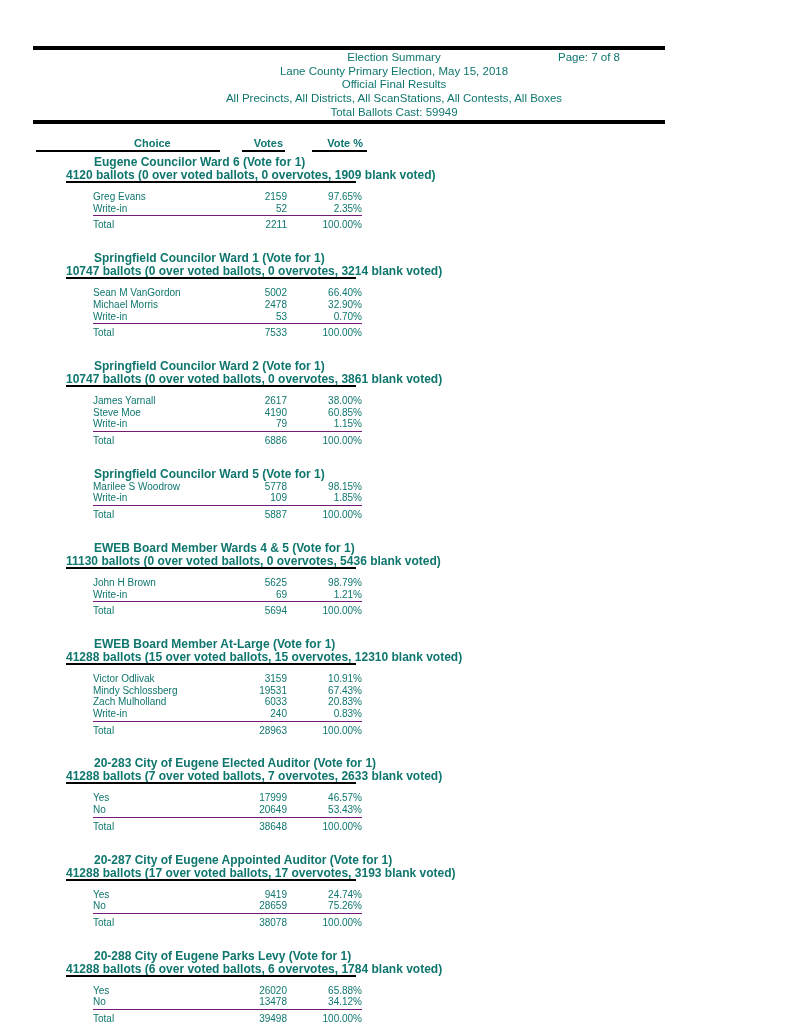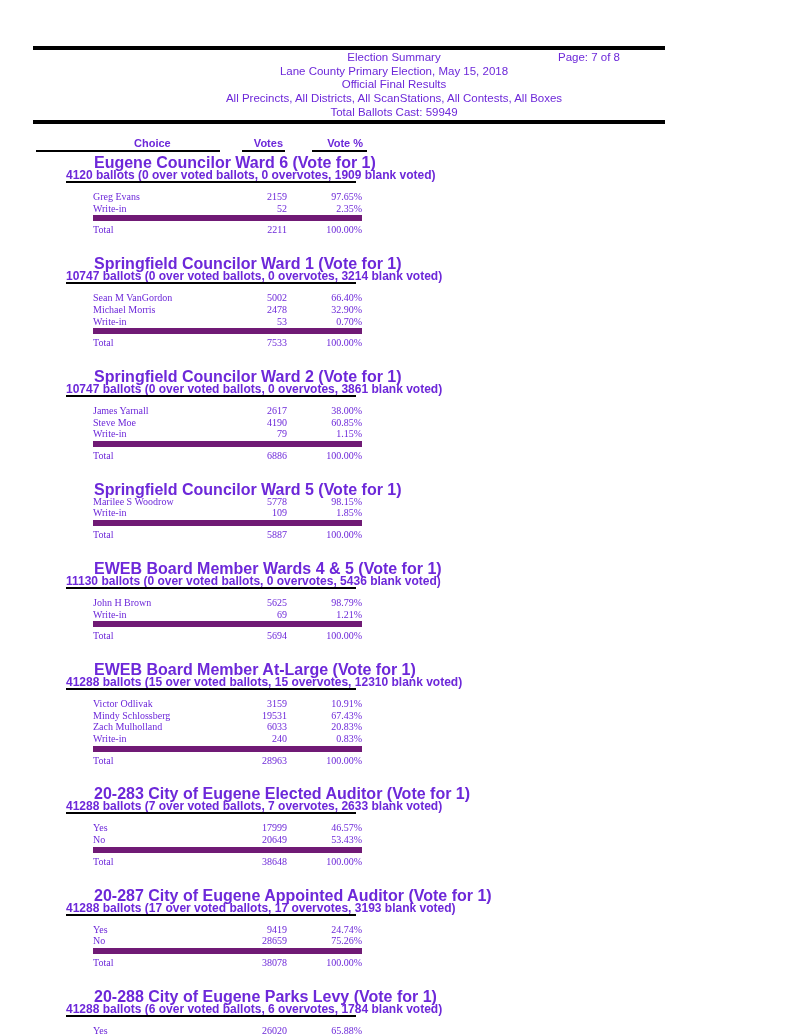--- a/index.html
+++ b/index.html
@@ -1,53 +1,53 @@
 <!DOCTYPE html>
 <html><head>
 <meta charset="utf-8">
 <style>
   html,body { margin:0; padding:0; background:#ffffff; }
   .page {
     position:relative; width:665px; height:1035px; background:#ffffff;
-    color:#6d28d9; font-family:"Liberation Sans","DejaVu Sans",sans-serif;
+    color:#0f766e; font-family:"Liberation Sans","DejaVu Sans",sans-serif;
     overflow:hidden;
   }
   .rule { position:absolute; left:33px; width:722px; height:4px; background:#000; }
   .rule-top { top:46px; }
   .rule-mid { top:120px; }
   .hdr {
     position:absolute; left:33px; top:51px; width:722px;
     text-align:center; font-size:11.5px; line-height:13.7px; white-space:nowrap;
   }
   .page-label { position:absolute; top:51px; right:45px; font-size:11.5px; }
   .colhead { position:absolute; top:137px; font-weight:bold; font-size:11px; line-height:12px; }
   .col-choice { left:92px;margin-left:42px; }
   .col-votes  { left:220px; width:63px; text-align:right; }
   .col-pct    { left:288px; width:75px; text-align:right; }
   .cl { position:absolute; top:150px; height:1.5px; background:#000; }
   .cl1 { left:36px;  width:184px; }
   .cl2 { left:242px; width:43px;  }
   .cl3 { left:312px; width:55px;  }
   .contests { position:absolute; left:66px; top:156px; width:710px; }
   .contest { margin-bottom:21px; }
-  .c-title { font-size:16px; font-weight:bold; line-height:13px; white-space:nowrap;padding-left:28px; }
+  .c-title { font-size:12px; font-weight:bold; line-height:13px; white-space:nowrap;padding-left:28px; }
   .c-ballots {
     font-size:12px; font-weight:bold; line-height:12px; margin-bottom:10px;
     position:relative; white-space:nowrap; width:max-content;
   }
   .c-ballots::after {
     content:""; position:absolute; left:0; bottom:-2px;
     width:290px; height:2px; background:#000;
   }
   .c-rows { margin-left:27px; width:269px; }
-  .vrow { display:flex; font-size:10px; line-height:11.7px;font-family:Liberation Serif, serif; }
+  .vrow { display:flex; font-size:10px; line-height:11.7px; }
   .vrow .cn { flex:1; white-space:nowrap; }
   .vrow .cv { width:85px; text-align:right; }
   .vrow .cp { width:75px; text-align:right; }
-  .vrow.last { border-bottom:6px solid #701a75; padding-bottom:1px; }
+  .vrow.last { border-bottom:1px solid #701a75; padding-bottom:1px; }
   .vrow.total { padding-top:3px; }
 </style>
 </head>
 <body>
 
 <div class="page">
   <div class="rule rule-top"></div>
 
   <div class="hdr">
     <div>Election Summary</div>

